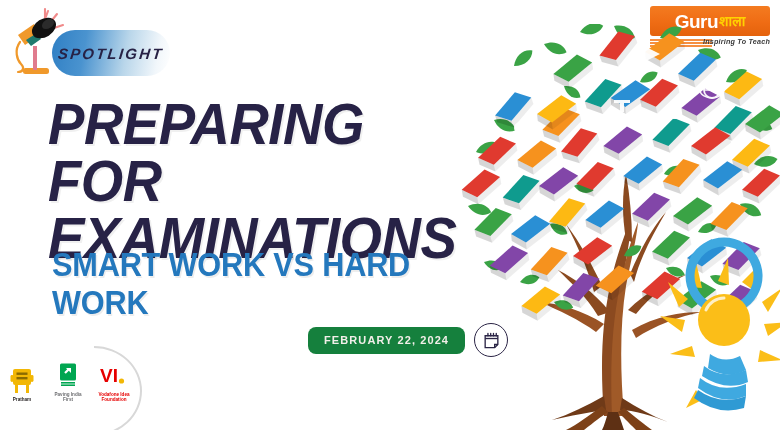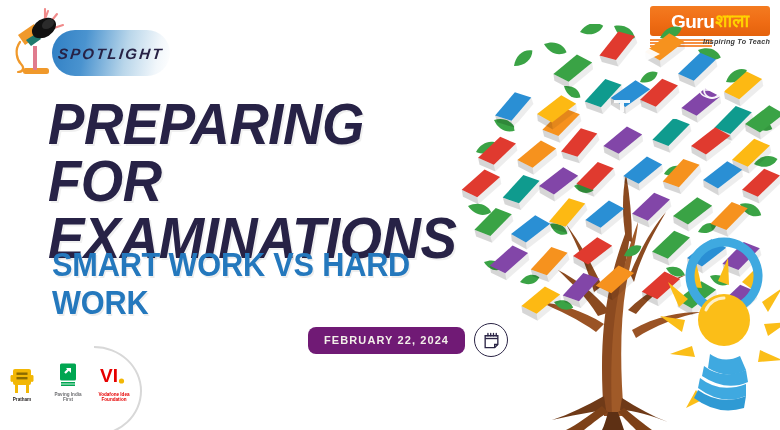--- a/index.html
+++ b/index.html
@@ -25,21 +25,21 @@
   }
 
   
   .brand{position:absolute;right:6px;top:6px;width:130px;height:44px;}
   .brand-box{
     position:absolute;left:6px;top:0;width:120px;height:30px;border-radius:3px;
     background:linear-gradient(180deg,#f47b20 0%,#ef6c14 55%,#e4620c 100%);
     display:flex;align-items:center;justify-content:center;
   }
   .brand-box .g1{color:#ffffff;font-size:19px;font-weight:bold;letter-spacing:-0.5px;line-height:1;}
-  .brand-box .g2{color:#ffd200;font-size:18px;font-weight:bold;line-height:1;margin-left:1px;}
+  .brand-box .g2{color:#ffd200;font-size:14px;font-weight:bold;line-height:1;margin-left:1px;}
   .brand-tag{
     position:absolute;right:4px;top:31px;font-size:7.2px;font-style:italic;font-weight:bold;
     color:#3b3b3b;letter-spacing:.2px;
   }
   .brand-rules{position:absolute;left:6px;top:33px;width:62px;}
   .brand-rules i{display:block;height:1.5px;background:#f47b20;margin-bottom:1.5px;opacity:.85;}
 
   
   .headline{
     position:absolute;left:48px;top:96px;width:420px;
@@ -57,21 +57,21 @@
     color:#2478bd;
     font-family:"Liberation Sans Narrow","Liberation Sans", sans-serif;
     font-weight:bold;font-size:33px;letter-spacing:-0.2px;
     transform:scaleX(0.93);transform-origin:left top;
     text-shadow:1.5px 1.5px 0 rgba(0,0,0,.07);
   }
 
   
   .date-row{position:absolute;left:308px;top:323px;display:flex;align-items:center;gap:9px;}
   .date-pill{
-    background:#701a75;color:#f2efe9;border-radius:8px;
+    background:#15803d;color:#f2efe9;border-radius:8px;
     padding:8px 16px;font-size:11px;font-weight:bold;letter-spacing:1.1px;
     font-family:"Liberation Sans", sans-serif;line-height:1;
   }
   .date-icon{
     width:32px;height:32px;border-radius:50%;border:1.6px solid #2b2546;
     display:flex;align-items:center;justify-content:center;color:#2b2546;
   }
 
   
   .partners{position:absolute;left:4px;top:362px;display:flex;align-items:flex-end;gap:10px;}

